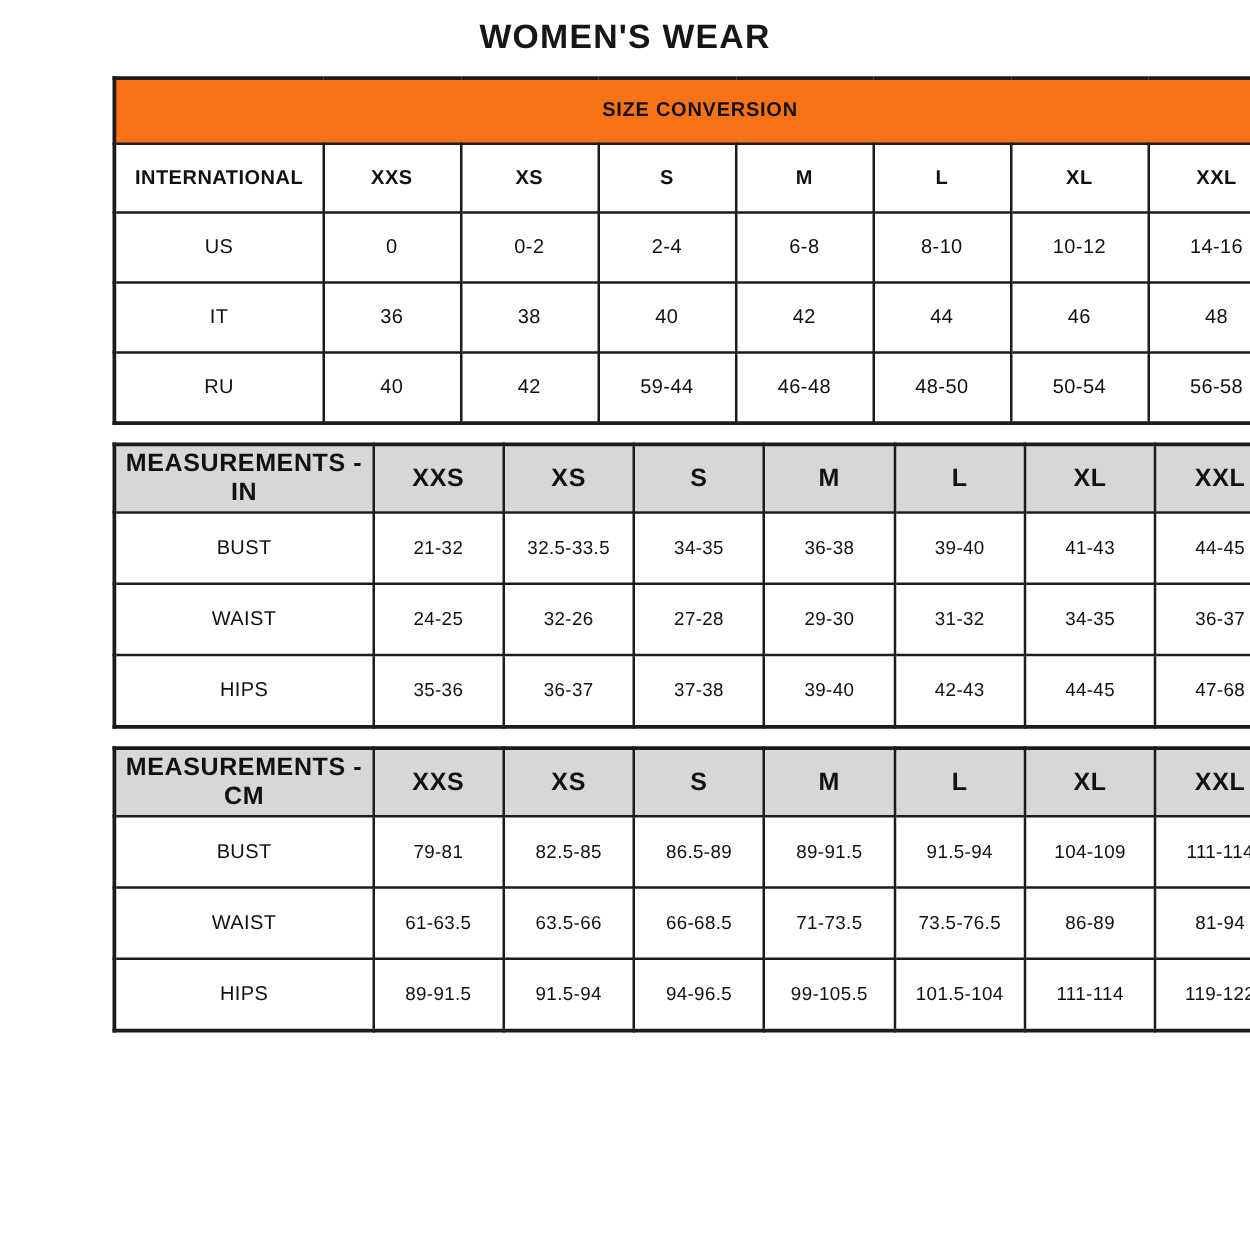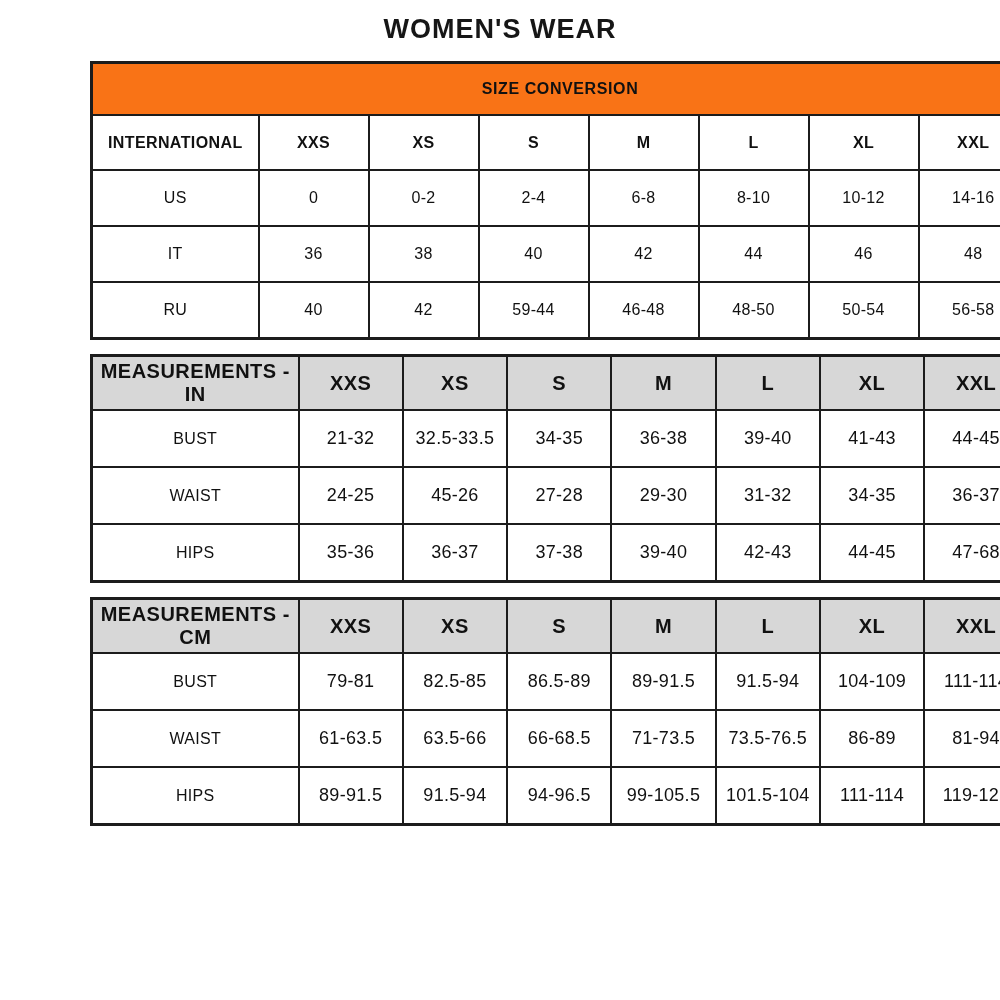--- a/index.html
+++ b/index.html
@@ -45,21 +45,21 @@
     font-size: 16px;
     letter-spacing: 0.6px;
     height: 50px;
   }
   
   #conv-table .head-row td { height: 53px; font-size: 16px; letter-spacing: 0.4px; font-weight: bold; }
   #conv-table tbody td { height: 54px; font-size: 16px; letter-spacing: 0.3px; }
   
   .meas-table { margin-top: 14px; }
   .meas-table thead th { background: #d7d7d7; height: 52px; font-size: 20px; font-weight: 700; letter-spacing: 0.5px; }
-  .meas-table tbody td { height: 55px; font-size: 18px; letter-spacing: 0.3px; }
+  .meas-table tbody td { height: 55px; font-size: 15px; letter-spacing: 0.3px; }
   .meas-table tbody td.row-label { font-size: 16px; text-align: center; }
   .row-label { letter-spacing: 0.4px; }
 </style>
 </head>
 <body>
 
 <div class="page">
 
   <h1 class="page-title">WOMEN'S WEAR</h1>
 
@@ -153,21 +153,21 @@
           <td>32.5-33.5</td>
           <td>34-35</td>
           <td>36-38</td>
           <td>39-40</td>
           <td>41-43</td>
           <td>44-45</td>
         </tr>
         <tr>
           <td class="row-label">WAIST</td>
           <td>24-25</td>
-          <td>45-26</td>
+          <td>32-26</td>
           <td>27-28</td>
           <td>29-30</td>
           <td>31-32</td>
           <td>34-35</td>
           <td>36-37</td>
         </tr>
         <tr>
           <td class="row-label">HIPS</td>
           <td>35-36</td>
           <td>36-37</td>

